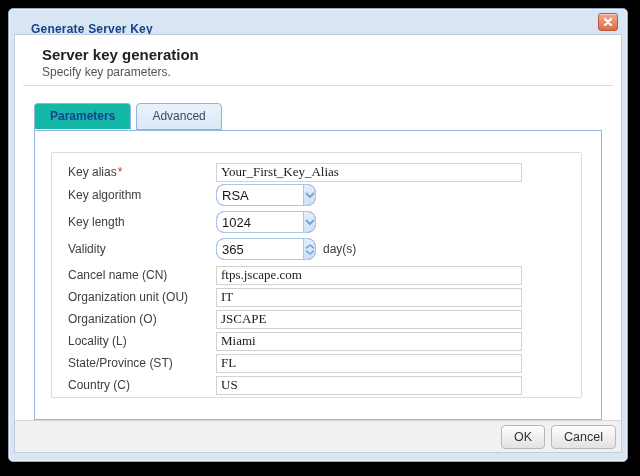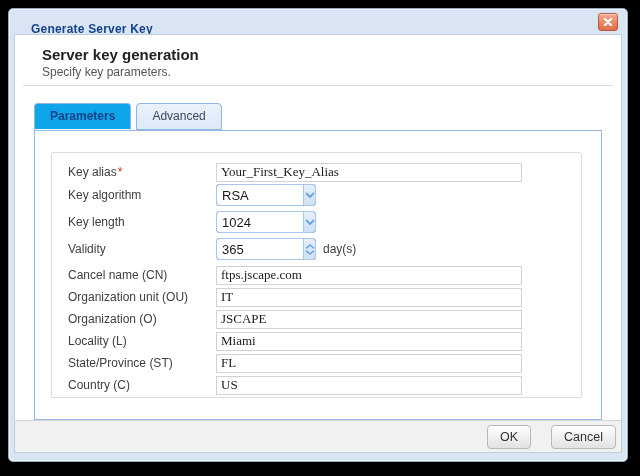--- a/index.html
+++ b/index.html
@@ -25,55 +25,55 @@
     border:1px solid #C3CEDD;display:flex;flex-direction:column;box-sizing:border-box;
   }
   .hdr-title{font-size:15px;font-weight:bold;color:#222;padding:11px 8px 0 27px;}
   .hdr-sub{font-size:12px;color:#555;padding:2px 16px 0 27px;}
   .hdr-divider{margin:6px 8px 0 8px;border-bottom:1px solid #DADADA;}
   .tabs{display:flex;gap:5px;margin:17px 0 0 19px;position:relative;z-index:2;}
   .tab{
     height:25px;line-height:25px;padding:0 15px;font-size:12px;cursor:pointer;
     border:1px solid #8FB4E0;border-radius:4px 4px 0 0;box-sizing:content-box;
   }
-  .tab.active{background:#0ea5e9;color:#15428B;font-weight:bold;border-bottom:1px solid #fff;margin-bottom:-1px;}
+  .tab.active{background:#14b8a6;color:#15428B;font-weight:bold;border-bottom:1px solid #fff;margin-bottom:-1px;}
   .tab.inactive{background:linear-gradient(#EAF2FC,#DCE9F7);color:#3E4856;}
   .tab-panel{
     margin:0 19px;border:1px solid #95B7E3;background:#fff;height:336px;
     box-sizing:border-box;padding:21px 19px 0 16px;position:relative;z-index:1;
   }
   .fieldset{
     border:1px solid #DCDCDC;border-radius:2px;height:246px;box-sizing:border-box;
     padding:9px 14px 0 16px;overflow:hidden;
   }
   .row{display:flex;align-items:center;min-height:20px;margin-bottom:2px;}
   .row.combo-row{min-height:22px;margin-bottom:5px;}
   .lbl{width:148px;flex:none;font-size:12px;color:#404040;}
   .req{color:#D3301B;margin-left:1px;}
   .txt{
     width:306px;height:19px;border:1px solid #D2D2D2;font-family:Liberation Serif, serif;
     font-size:13px;color:#1a1a1a;padding:0 4px;box-sizing:border-box;outline:none;background:#fff;
   }
   .combo{
-    display:inline-flex;width:100px;height:22px;border:1px solid #A9C7E7;border-radius:3px;
+    display:inline-flex;width:100px;height:22px;border:1px solid #A9C7E7;border-radius:8px;
     overflow:hidden;background:#6d28d9;box-sizing:border-box;cursor:pointer;
   }
   .combo-in{
     border:none;width:76px;min-width:0;padding:0 5px;font-family:"Liberation Sans",sans-serif;
     font-size:13px;color:#1a1a1a;outline:none;background:#fff;
   }
   .trig{
     flex:1;background:linear-gradient(#E6EFFA,#CFE1F4);border-left:1px solid #A9C7E7;
     display:flex;align-items:center;justify-content:center;
   }
   .trig.dual{flex-direction:column;gap:1px;}
   .suffix{margin-left:7px;font-size:12px;color:#404040;}
   .footer{
     margin-top:auto;height:31px;background:#F1F1F1;border-top:1px solid #D6D6D6;
-    display:flex;align-items:center;justify-content:flex-end;gap:20px;padding:0 5px;flex:none;
+    display:flex;align-items:center;justify-content:flex-end;gap:6px;padding:0 5px;flex:none;
   }
   .btn{
     height:24px;min-width:42px;padding:0 12px;font-family:"Liberation Sans",sans-serif;
     font-size:12.5px;color:#333;background:linear-gradient(#FEFEFE,#E2E2E2);
     border:1px solid #B8B8B8;border-radius:4px;cursor:pointer;
   }
 </style>
 </head>
 <body>
 

